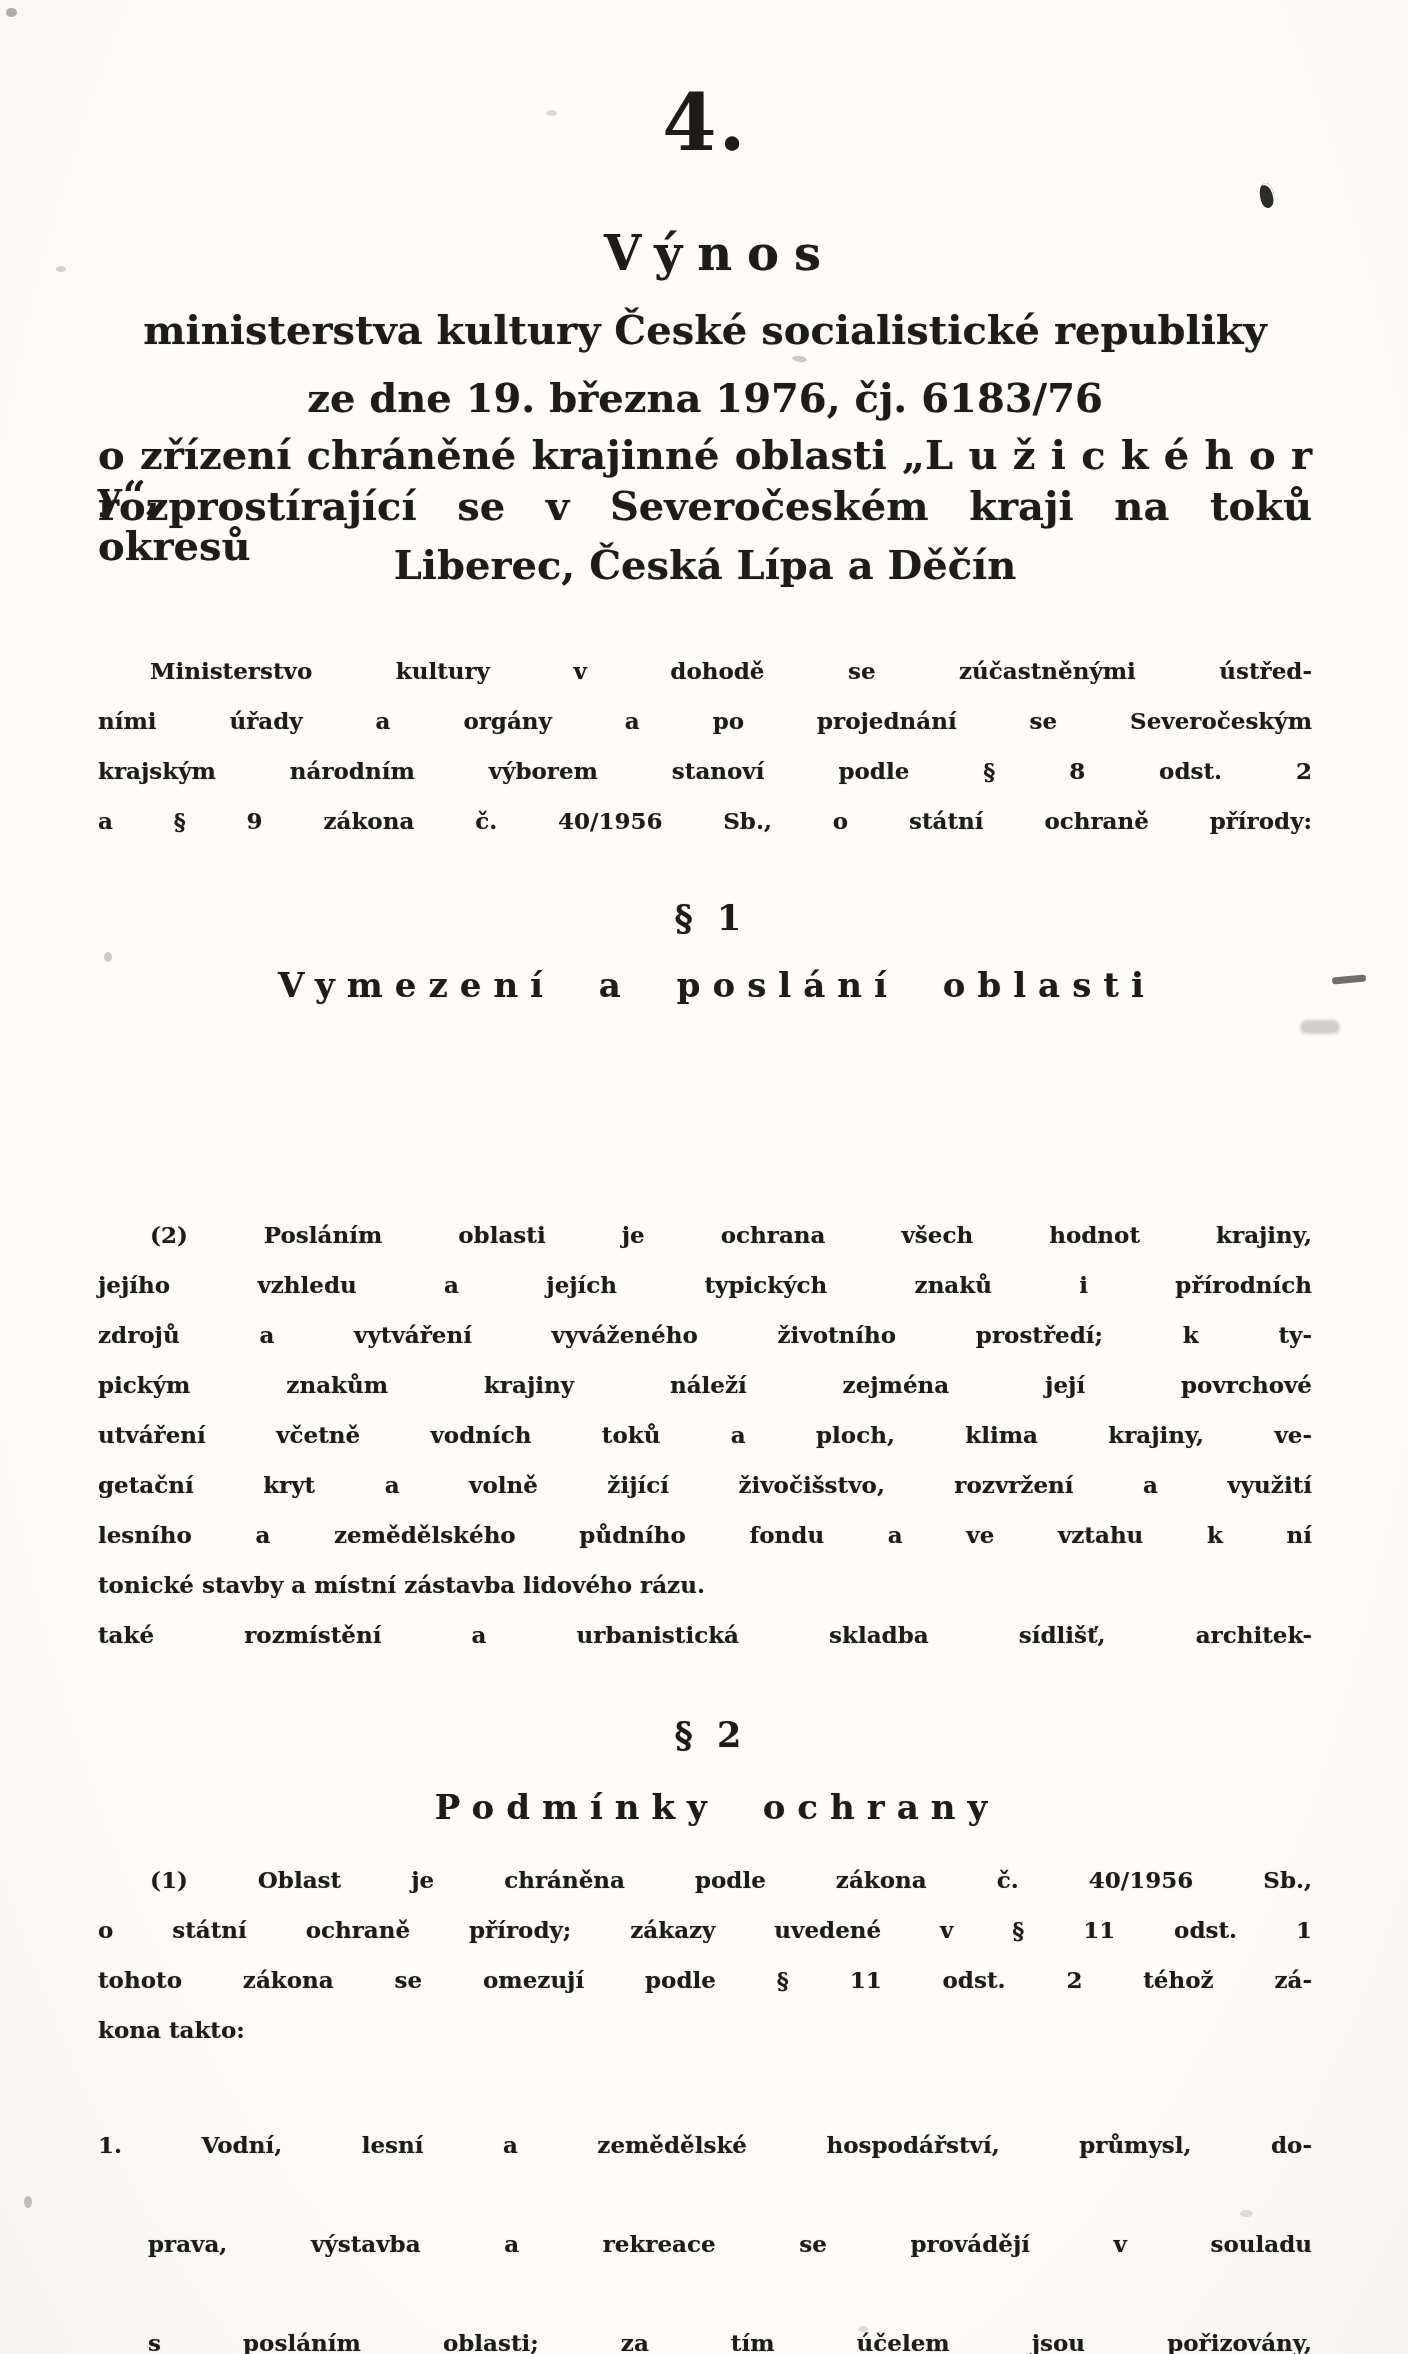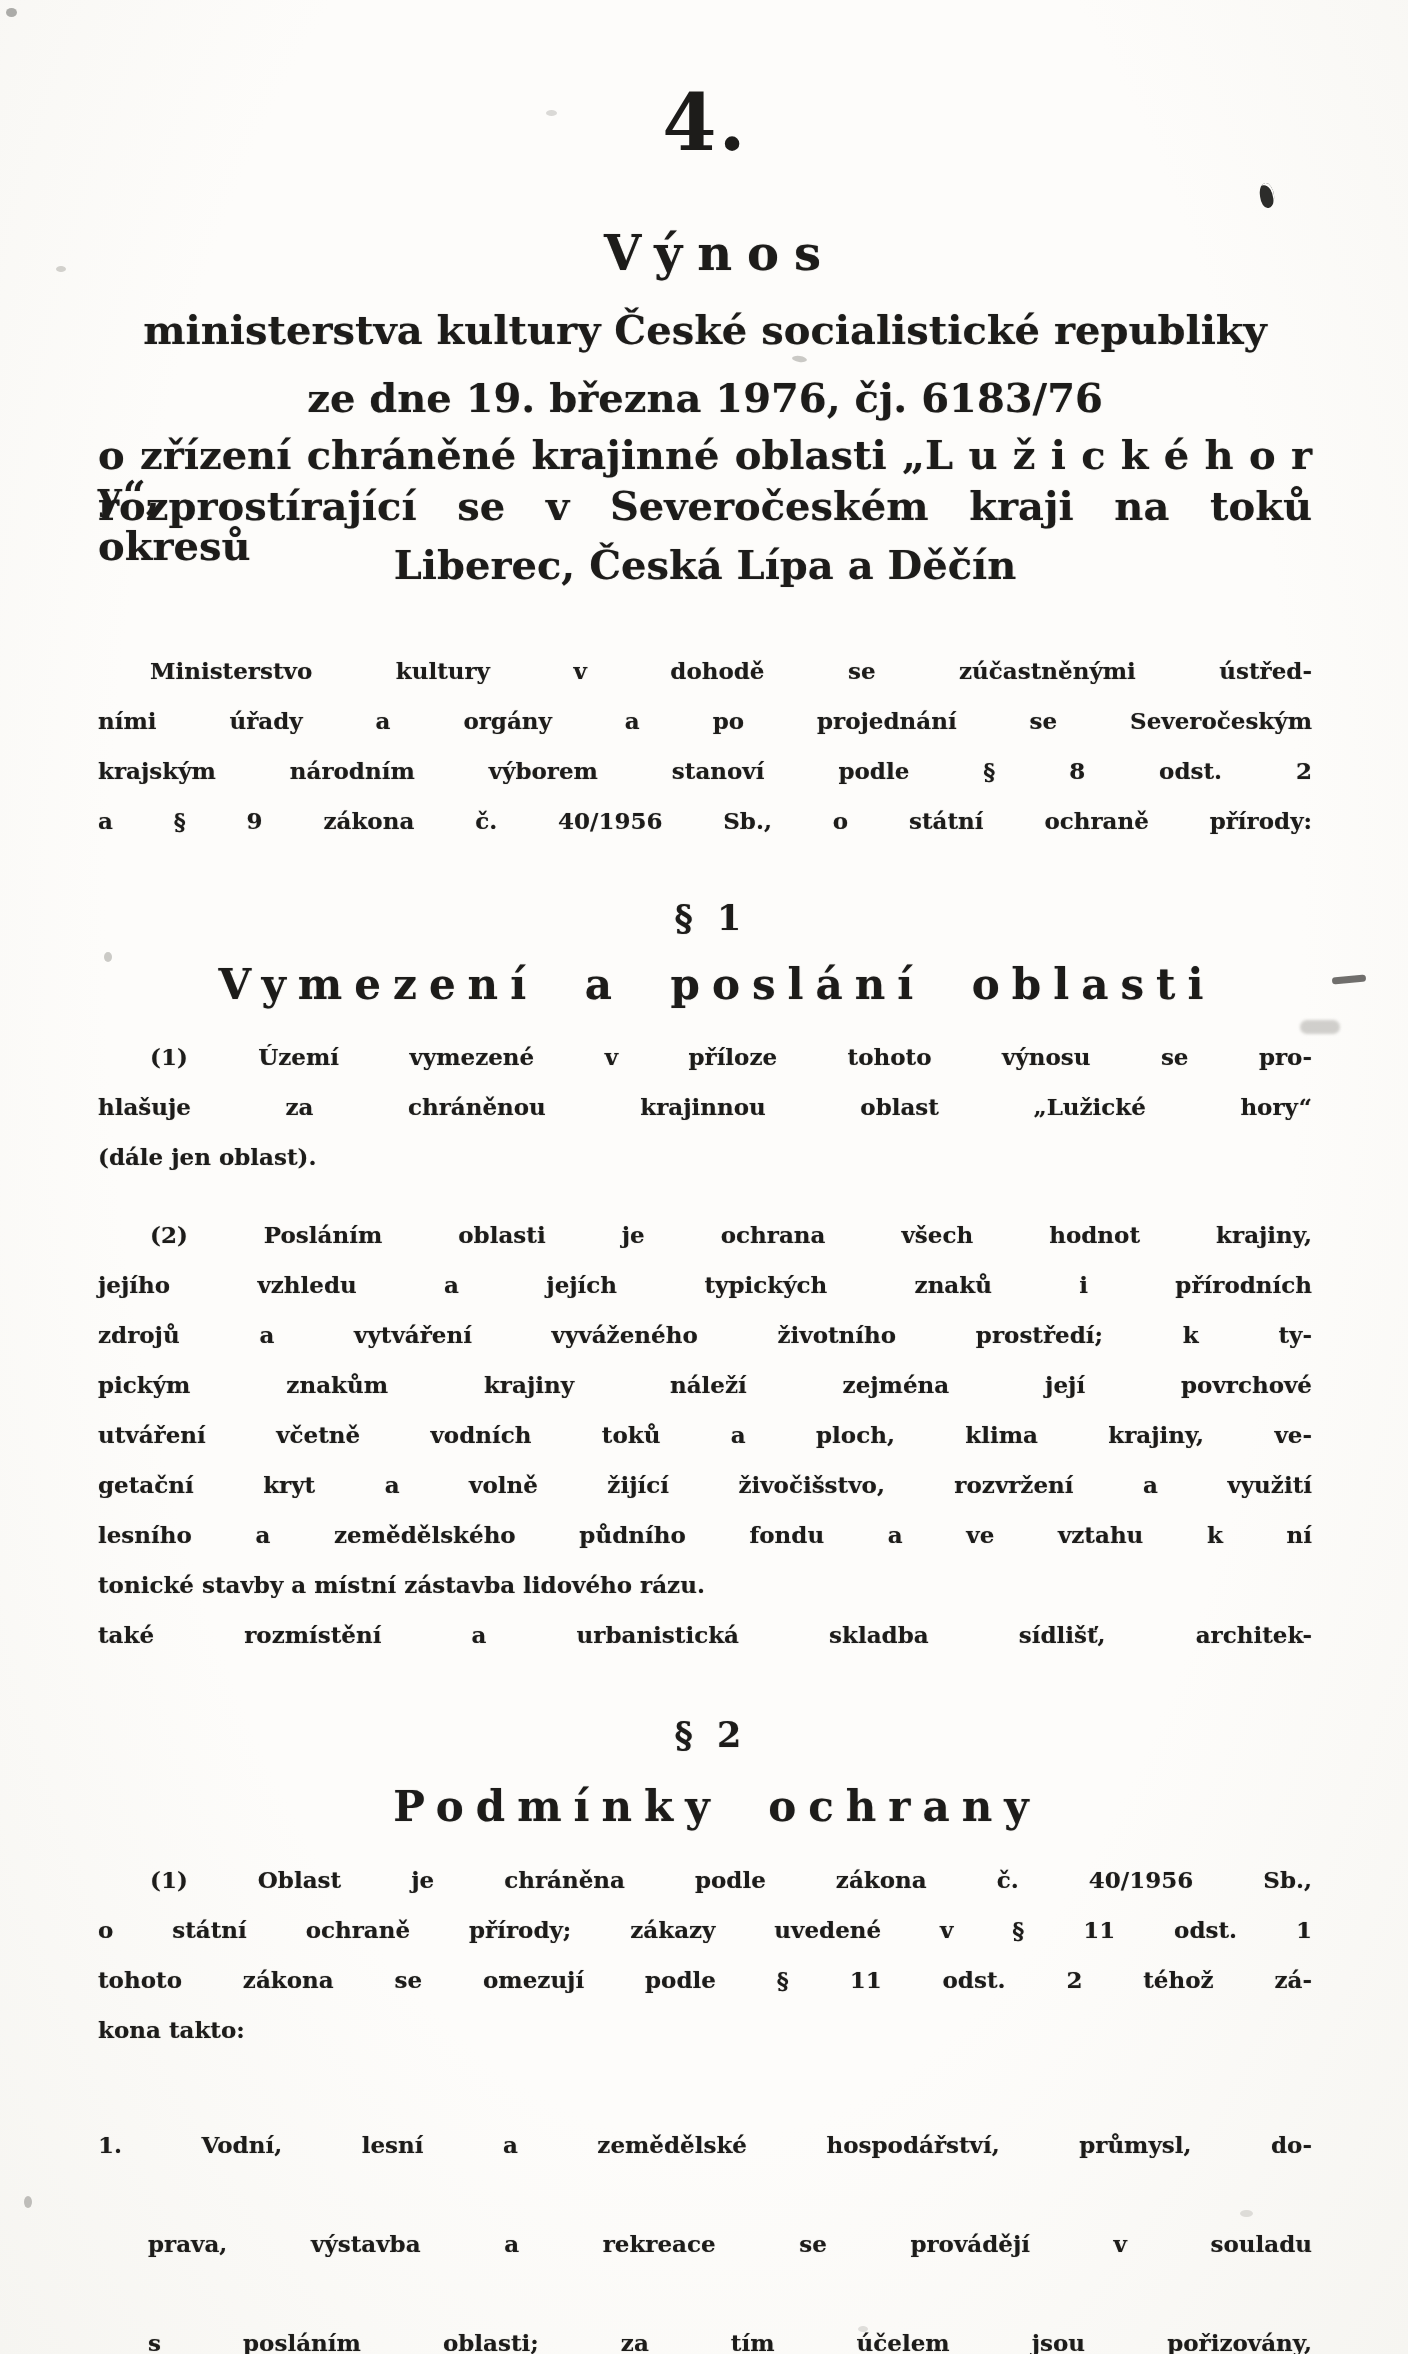--- a/index.html
+++ b/index.html
@@ -18,21 +18,21 @@
   .ctr{text-align:center;}
   .txt{font-size:23px;line-height:50px;text-shadow:0 0 1px rgba(30,30,28,.45);}
   .pagenum{font-size:78px;line-height:1;letter-spacing:2px;}
   .doctype{font-size:48px;letter-spacing:15px;padding-left:15px;}
   .titleline{font-size:40px;line-height:40px;}
   .jl{text-align:justify;text-align-last:justify;}
   .sl{text-align:left;}
   .ind{padding-left:52px;}
   .ind2{padding-left:50px;}
   .sechead{font-size:35px;letter-spacing:6px;padding-left:6px;}
-  .subhead{font-size:42px;letter-spacing:12px;word-spacing:20px;padding-left:12px;}
+  .subhead{font-size:34px;letter-spacing:12px;word-spacing:20px;padding-left:12px;}
   .itemlines .ln{line-height:52px;margin-top:47px;}
   
   .spk{position:absolute;pointer-events:none;}
   .spk-eps{left:1260px;top:183px;width:14px;height:25px;background:#2c2c2a;border-radius:45% 55% 50% 50%;transform:rotate(-6deg);
            box-shadow:-2px 3px 0 -1px #fdfcfa inset;}
   .spk-dash{left:1332px;top:976px;width:34px;height:7px;background:#4c4b48;border-radius:4px;transform:rotate(-5deg);opacity:.8;}
   .spk-scrib{left:1300px;top:1020px;width:40px;height:14px;background:#8f8d88;border-radius:7px;opacity:.4;filter:blur(1.5px);}
   .spk-a{left:6px;top:8px;width:11px;height:9px;background:#6e6d6a;border-radius:50%;opacity:.55;}
   .spk-b{left:56px;top:266px;width:10px;height:6px;background:#a9a7a2;border-radius:50%;opacity:.5;}
   .spk-c{left:546px;top:110px;width:11px;height:6px;background:#b8b6b1;border-radius:50%;opacity:.5;}
@@ -72,25 +72,20 @@
   <div class="blk txt" style="top:646px;">
     <div class="ln jl ind">Ministerstvo kultury v dohodě se zúčastněnými ústřed-</div>
     <div class="ln jl">ními úřady a orgány a po projednání se Severočeským</div>
     <div class="ln jl">krajským národním výborem stanoví podle § 8 odst. 2</div>
     <div class="ln jl">a § 9 zákona č. 40/1956 Sb., o státní ochraně přírody:</div>
   </div>
 
   <div class="blk ctr sechead txt" style="top:893px;">§ 1</div>
   <div class="blk ctr subhead txt" style="top:960px;">Vymezení a poslání oblasti</div>
 
-  <div class="blk txt" style="top:1032px;">
-    <div class="ln jl ind">(1) Území vymezené v příloze tohoto výnosu se pro-</div>
-    <div class="ln jl">hlašuje za chráněnou krajinnou oblast „Lužické hory“</div>
-    <div class="ln sl">(dále jen oblast).</div>
-  </div>
 
   <div class="blk txt" style="top:1210px;">
     <div class="ln jl ind">(2) Posláním oblasti je ochrana všech hodnot krajiny,</div>
     <div class="ln jl">jejího vzhledu a jejích typických znaků i přírodních</div>
     <div class="ln jl">zdrojů a vytváření vyváženého životního prostředí; k ty-</div>
     <div class="ln jl">pickým znakům krajiny náleží zejména její povrchové</div>
     <div class="ln jl">utváření včetně vodních toků a ploch, klima krajiny, ve-</div>
     <div class="ln jl">getační kryt a volně žijící živočišstvo, rozvržení a využití</div>
     <div class="ln jl">lesního a zemědělského půdního fondu a ve vztahu k ní</div>
     <div class="ln sl">tonické stavby a místní zástavba lidového rázu.</div>

